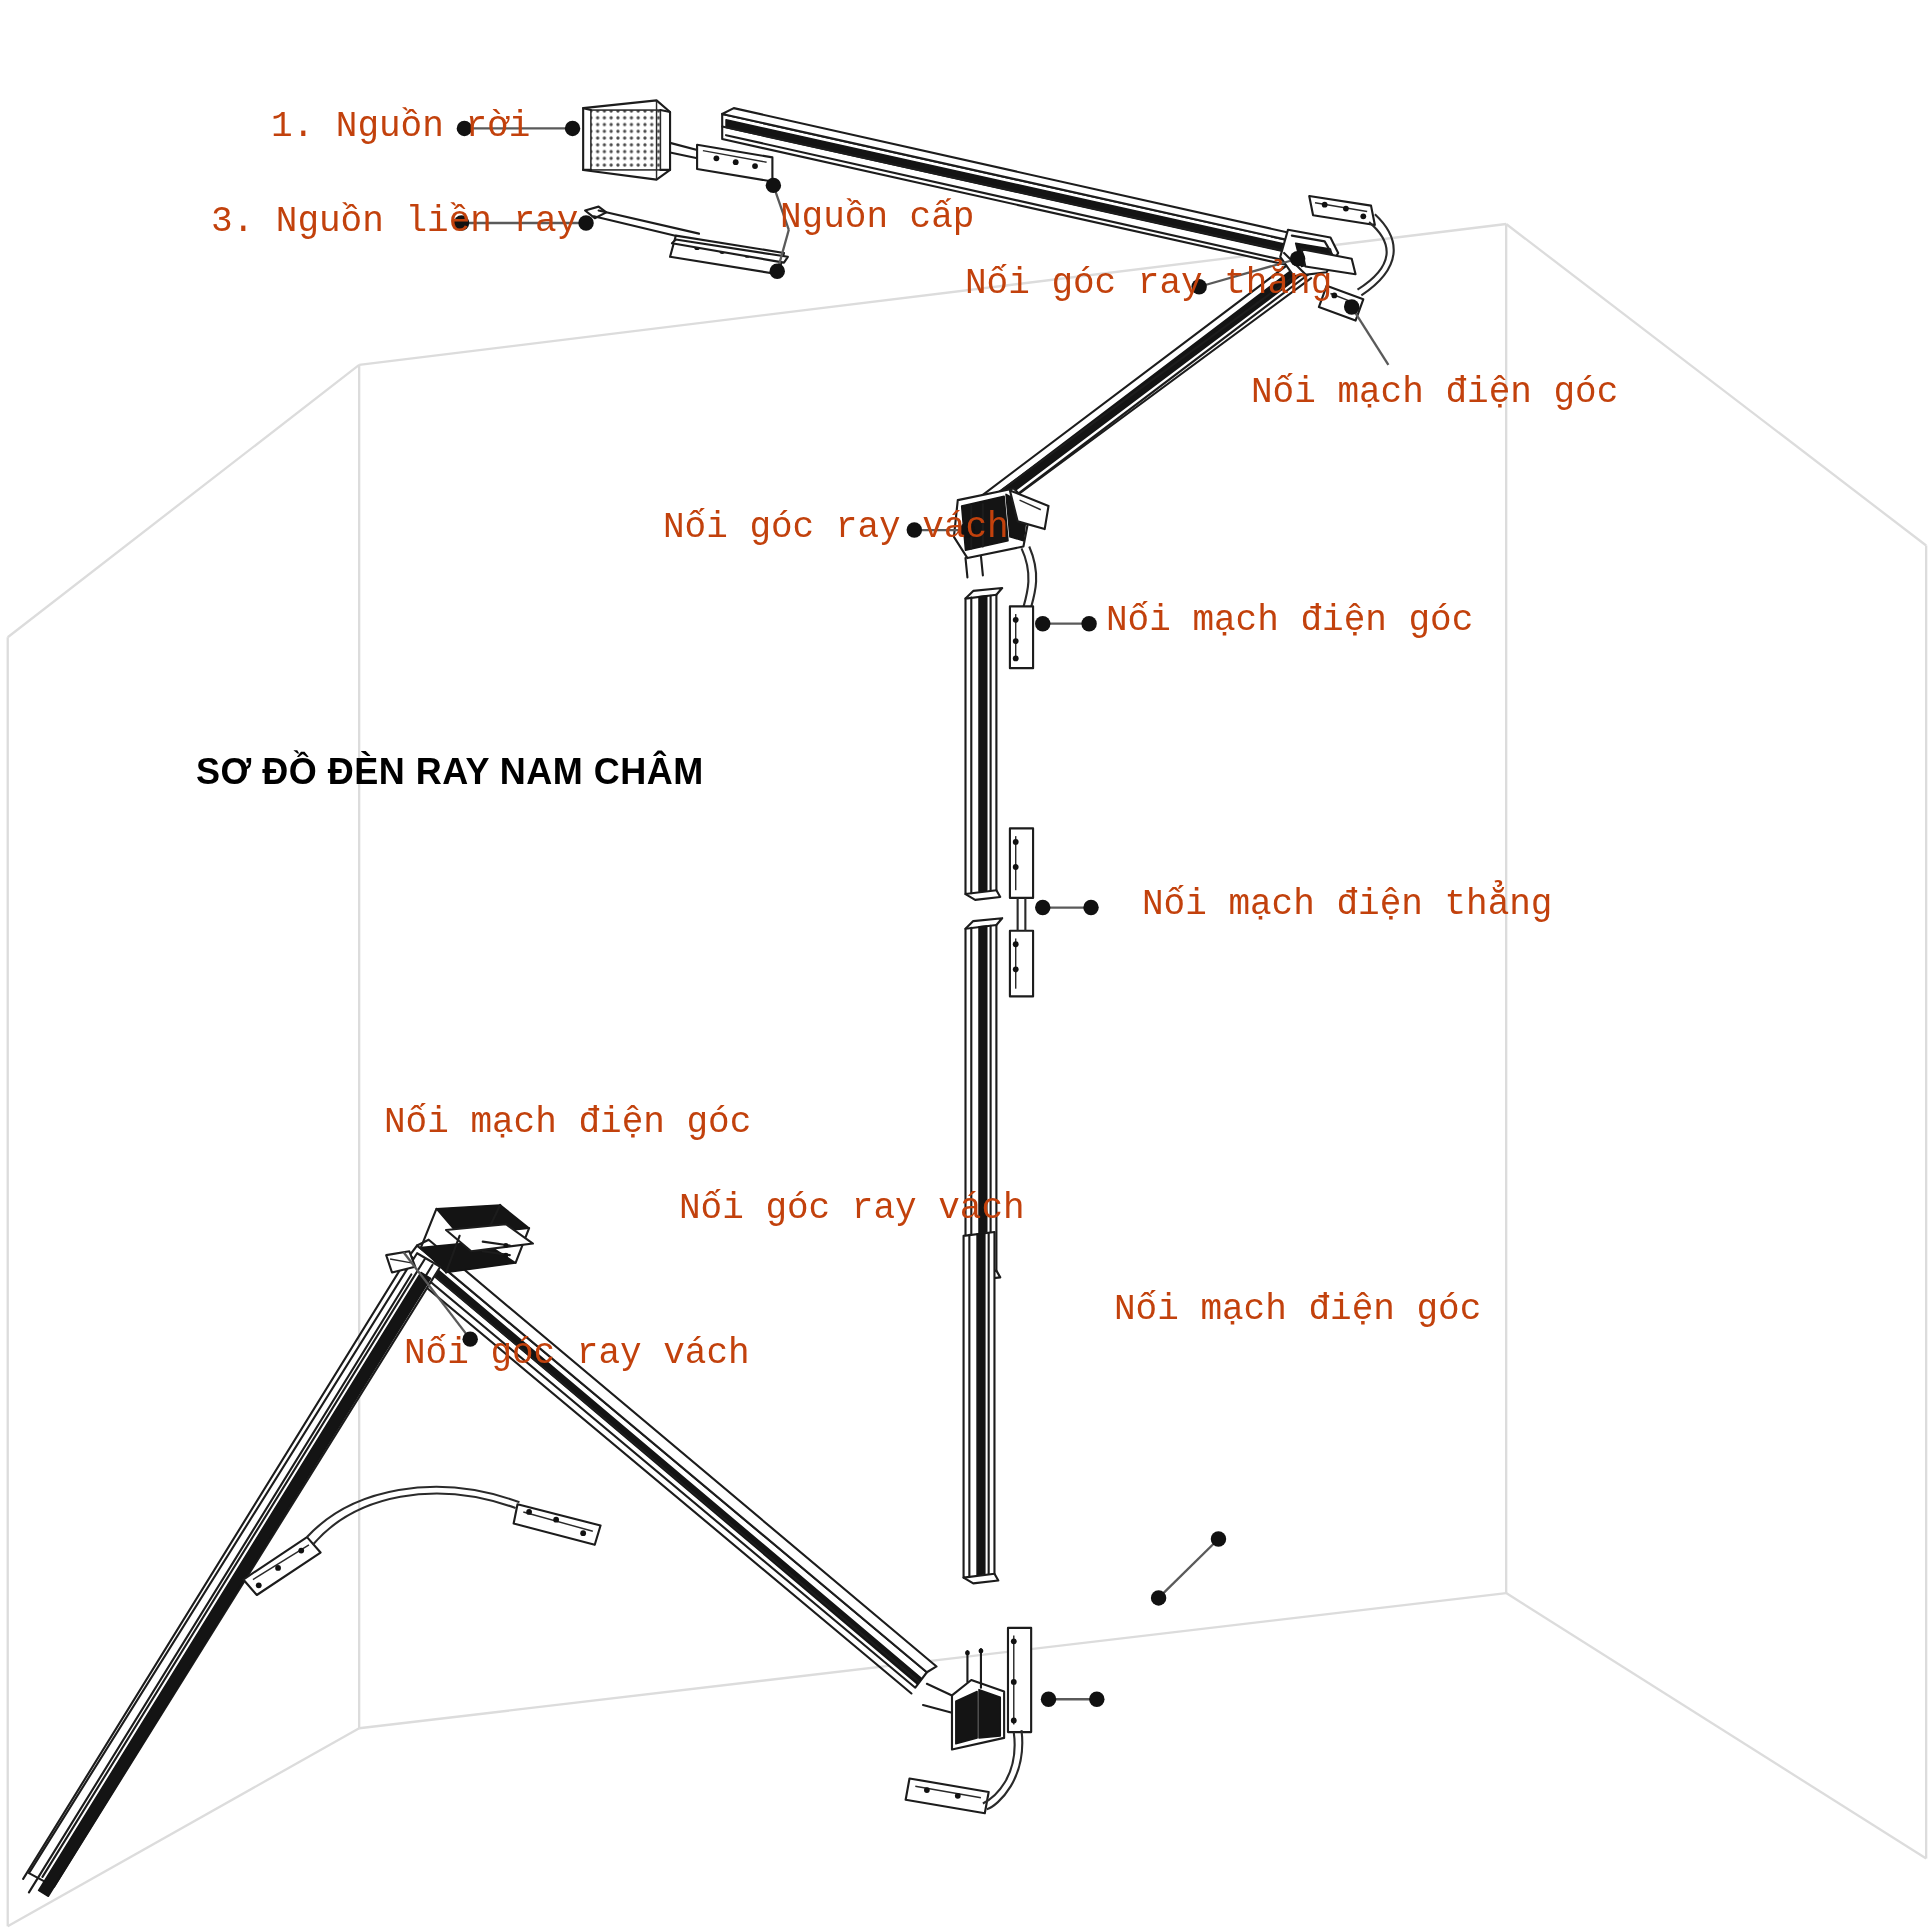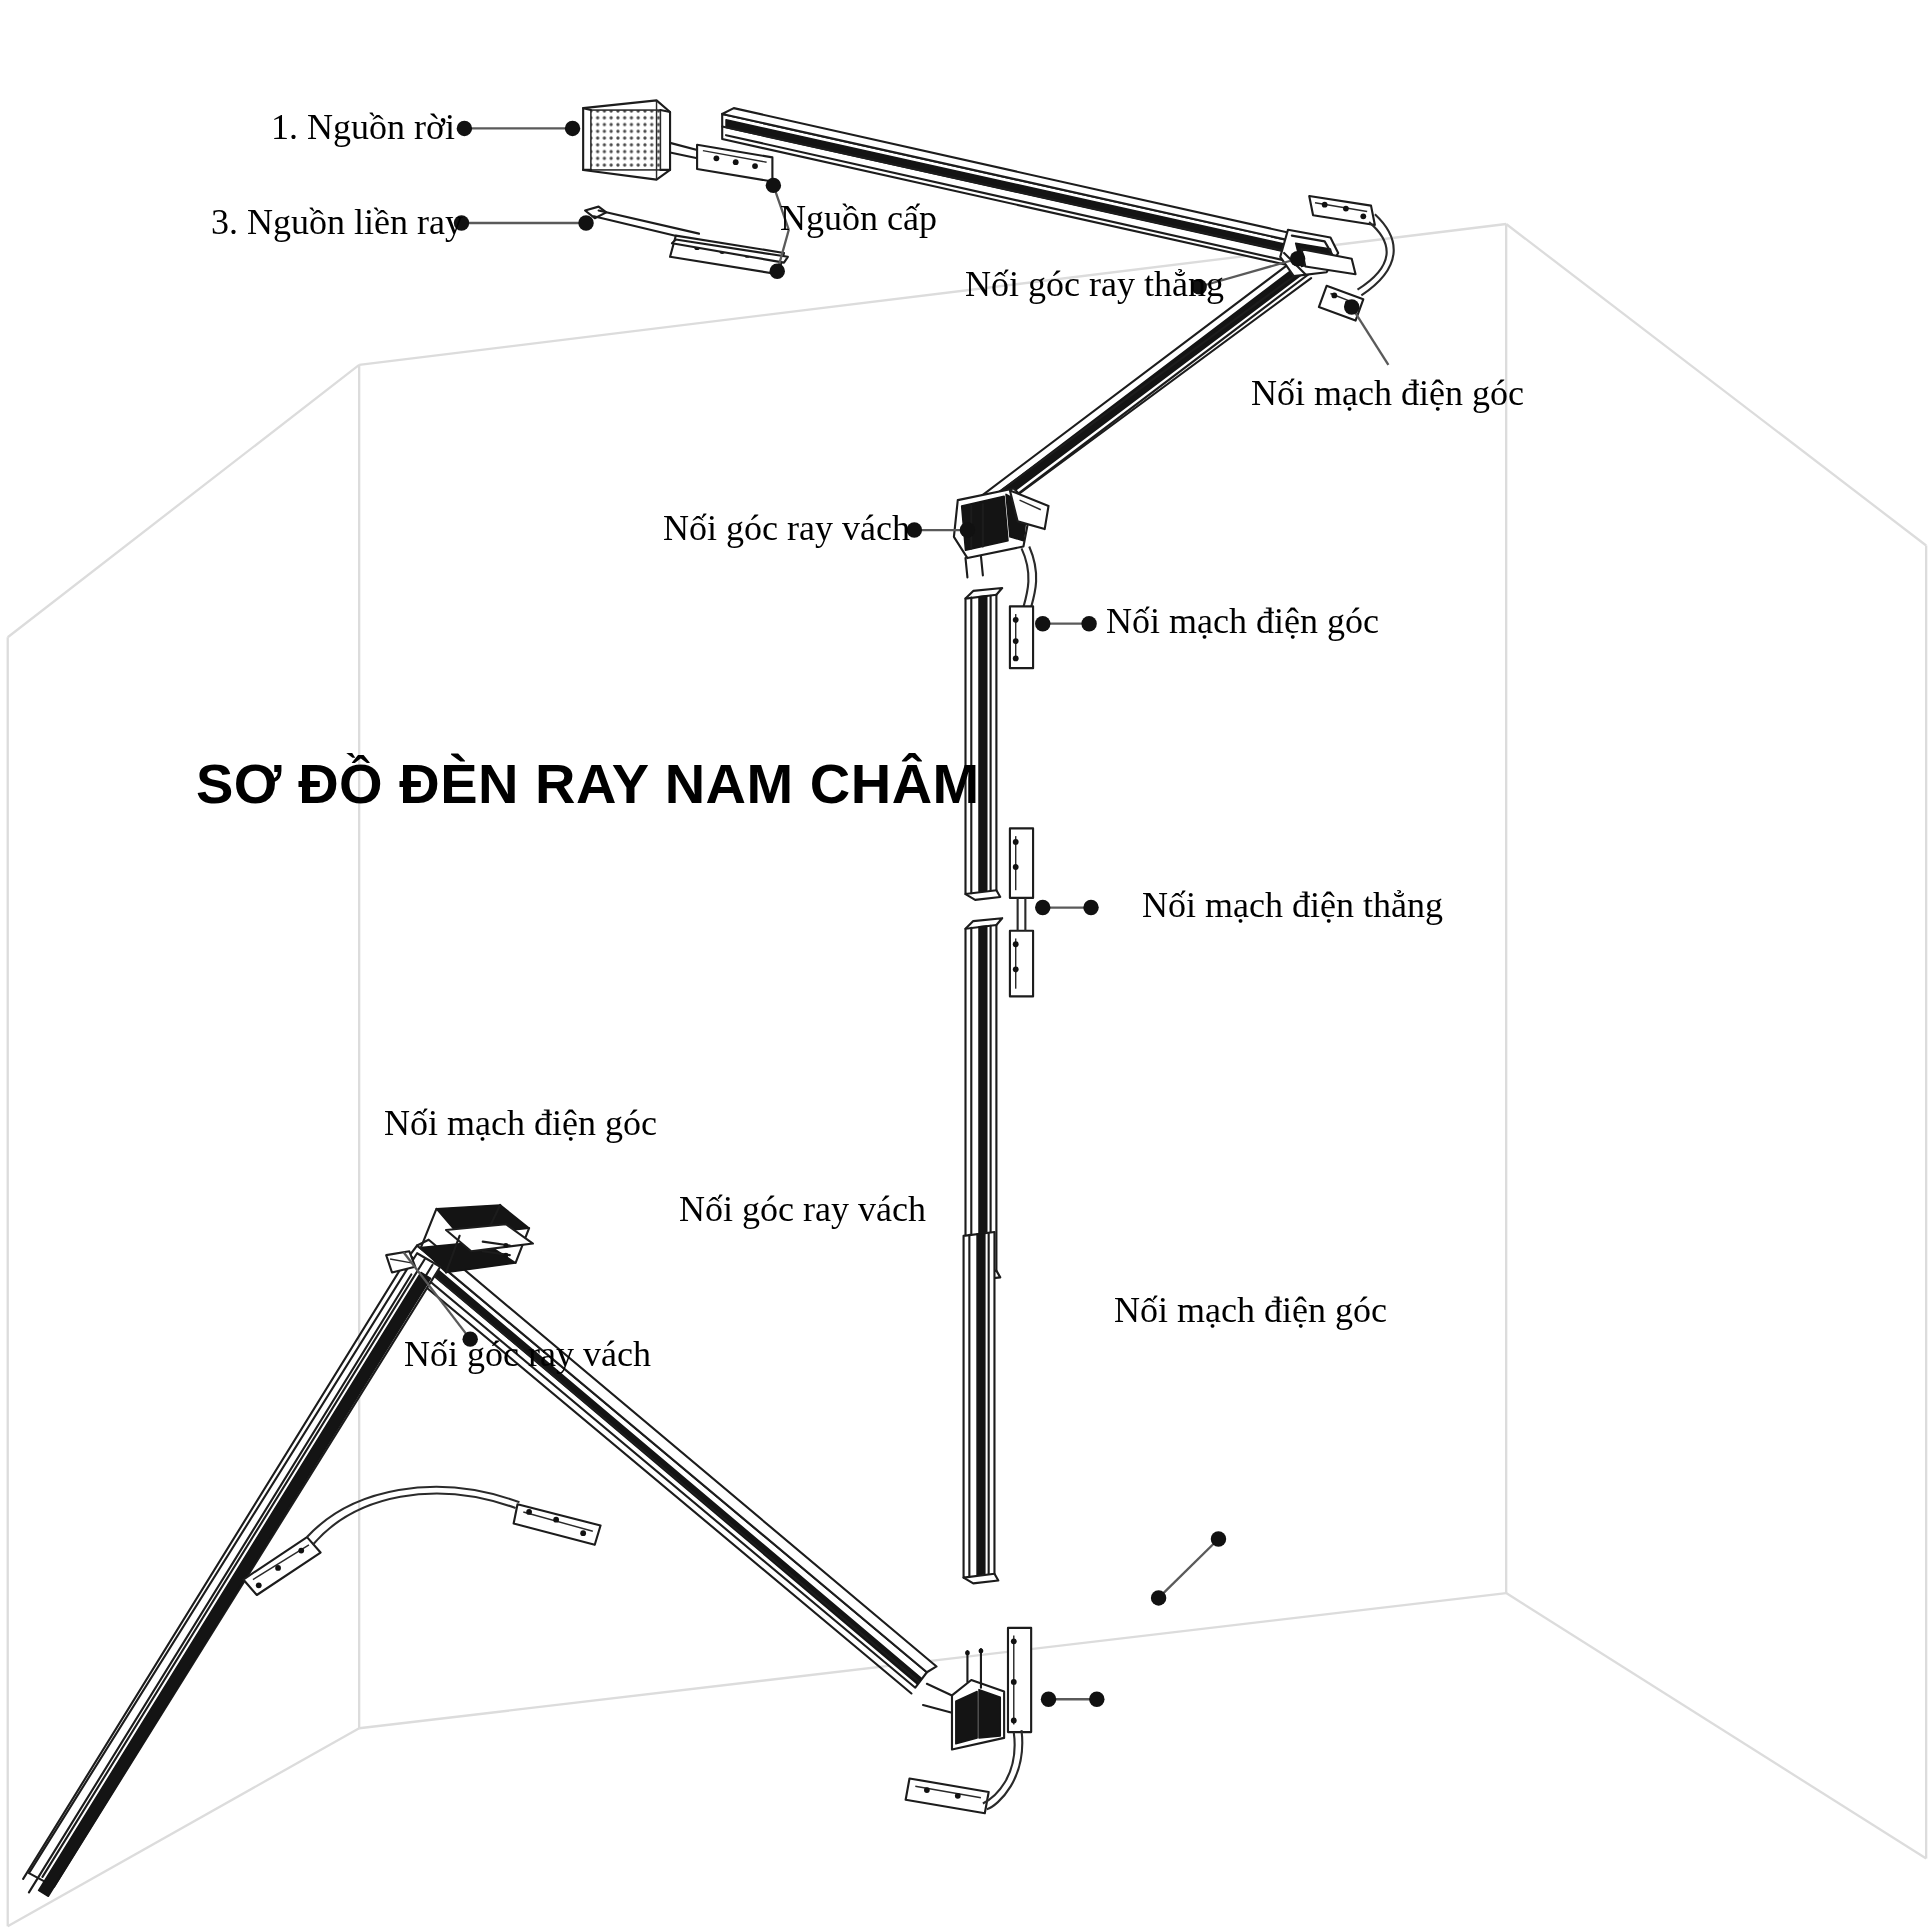--- a/index.html
+++ b/index.html
@@ -1,24 +1,24 @@
 <!DOCTYPE html>
 <html><head>
 <meta charset="utf-8">
 <style>
   html,body{margin:0;padding:0;background:#ffffff;}
   body{width:1931px;height:1931px;overflow:hidden;
        font-family:"Liberation Sans","DejaVu Sans",sans-serif;color:#111;}
   #stage{position:relative;width:1931px;height:1931px;background:#fff;}
   #art{position:absolute;inset:0;width:1931px;height:1931px;}
-  .lbl{position:absolute;font-family:Liberation Serif, serif;
-       color:#000000;white-space:nowrap;font-size:36px;line-height:1;}
+  .lbl{position:absolute;font-family:Liberation Mono, monospace;
+       color:#c2410c;white-space:nowrap;font-size:36px;line-height:1;}
   .lbl.num{font-weight:400;}
   .title{position:absolute;font-family:"Liberation Sans","DejaVu Sans",sans-serif;
-         font-weight:700;font-size:56px;letter-spacing:0.5px;color:#000;white-space:nowrap;}
+         font-weight:700;font-size:36px;letter-spacing:0.5px;color:#000;white-space:nowrap;}
 </style>
 </head>
 <body>
 
 <div id="stage">
 
   <svg id="art" viewBox="0 0 2000 2000">
     <defs>
       <style>
         .rm{fill:none;stroke:#dcdcdc;stroke-width:2.4;}

